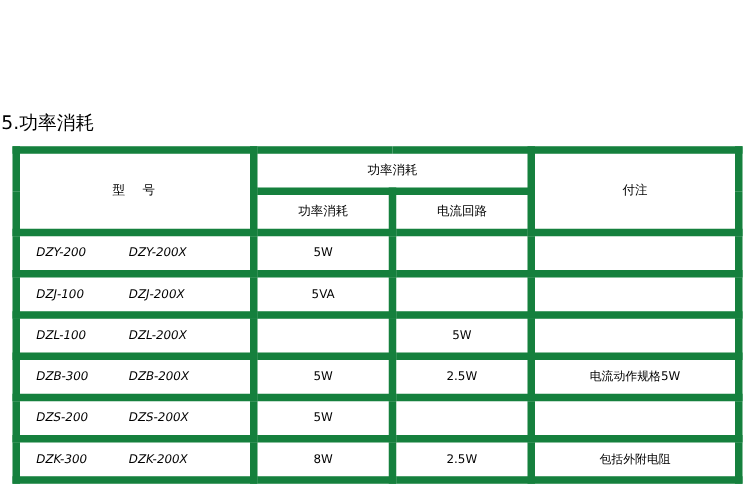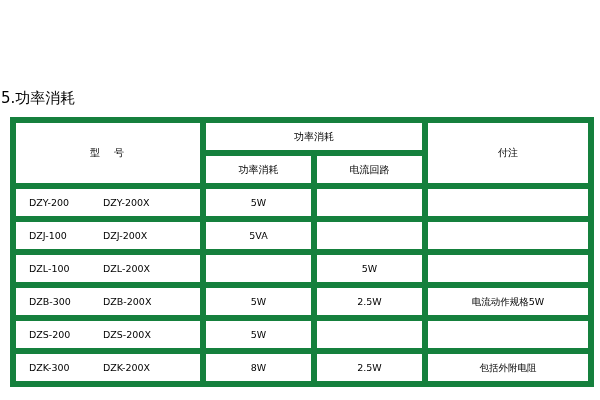--- a/index.html
+++ b/index.html
@@ -56,20 +56,21 @@
     font-size: 10px;
   }
   .col-model { width: 190px; }
   .col-volt  { width: 111px; }
   .col-curr  { width: 111px; }
   .col-note  { width: 166px; }
 
   .model-cell {
     text-align: center;
     letter-spacing: 0;
+    font-style: italic;
   }
   .model-cell .m1 { display: inline-block; min-width: 74px; text-align: left; }
   .model-cell .m2 { display: inline-block; min-width: 84px; text-align: left; }
   .head-model {
     letter-spacing: 2px;
   }
 </style>
 </head>
 <body>
 

